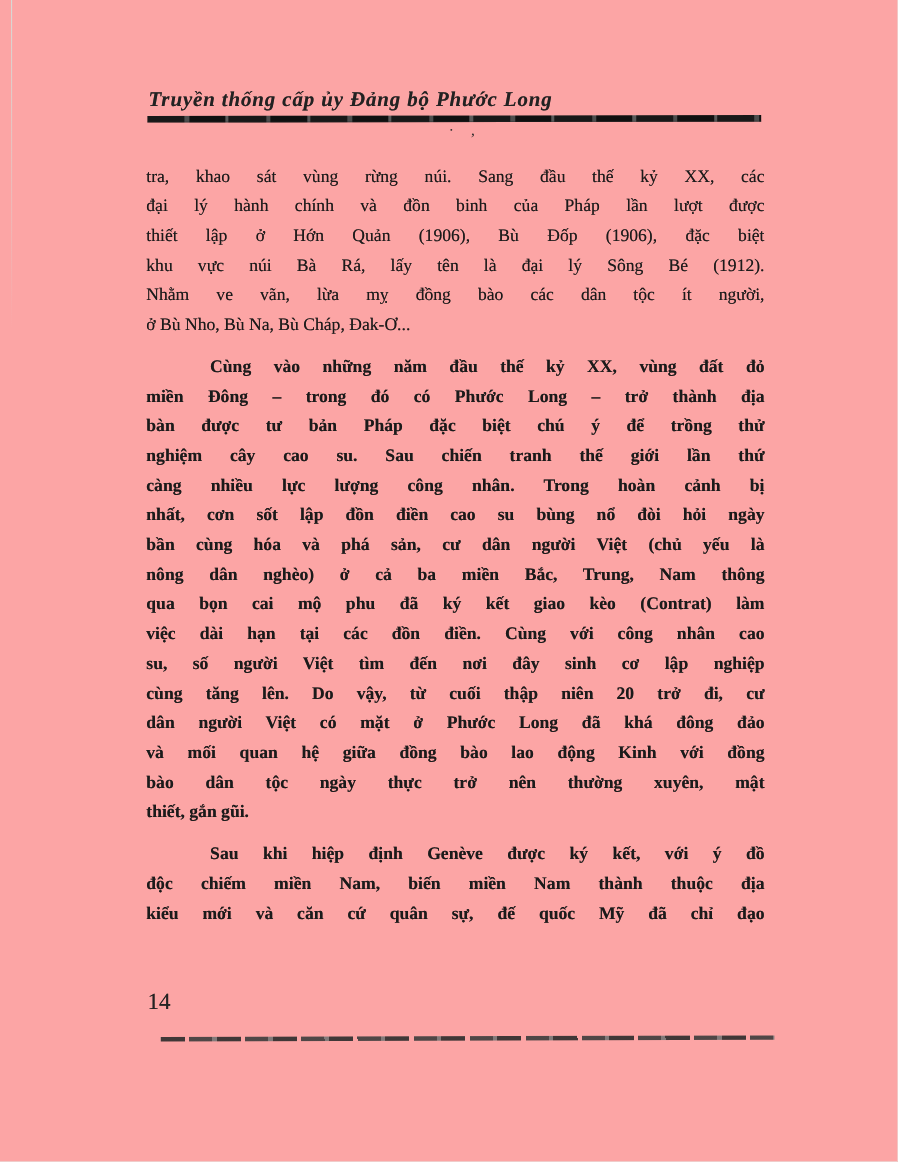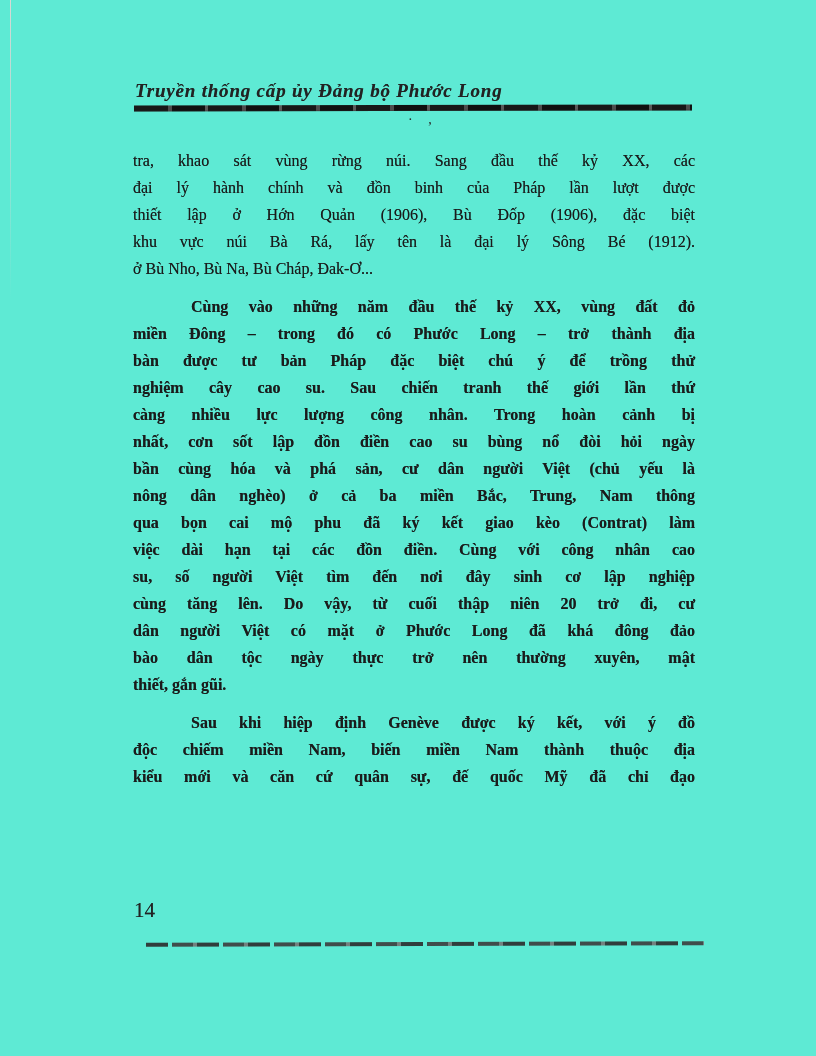--- a/index.html
+++ b/index.html
@@ -5,21 +5,21 @@
   html, body {
     margin: 0;
     padding: 0;
     background: #e8e8e4;
   }
   .page {
     position: relative;
     width: 816px;
     height: 1056px;
     margin: 0 auto;
-    background: #5eead4;
+    background: #fca5a5;
     overflow: hidden;
     font-family: "Liberation Serif", "DejaVu Serif", serif;
     color: #1b1b1b;
   }
   .scan-edge {
     position: absolute;
     left: 10px;
     top: 0;
     width: 1px;
     height: 300px;
@@ -115,36 +115,38 @@
   <div class="head-rule"></div>
 
   <div class="head-mark">· ,</div>
 
   <div class="body-text" id="body-text">
       <div class="paragraph">
         <div class="line">tra, khao sát vùng rừng núi. Sang đầu thế kỷ XX, các</div>
         <div class="line">đại lý hành chính và đồn binh của Pháp lần lượt được</div>
         <div class="line">thiết lập ở Hớn Quản (1906), Bù Đốp (1906), đặc biệt</div>
         <div class="line">khu vực núi Bà Rá, lấy tên là đại lý Sông Bé (1912).</div>
+        <div class="line">Nhằm ve vãn, lừa mỵ đồng bào các dân tộc ít người,</div>
         <div class="line last-left">ở Bù Nho, Bù Na, Bù Cháp, Đak-Ơ...</div>
       </div>
       <div class="paragraph">
         <div class="line first-indent">Cùng vào những năm đầu thế kỷ XX, vùng đất đỏ</div>
         <div class="line">miền Đông – trong đó có Phước Long – trở thành địa</div>
         <div class="line">bàn được tư bản Pháp đặc biệt chú ý để trồng thử</div>
         <div class="line">nghiệm cây cao su. Sau chiến tranh thế giới lần thứ</div>
         <div class="line">càng nhiều lực lượng công nhân. Trong hoàn cảnh bị</div>
         <div class="line">nhất, cơn sốt lập đồn điền cao su bùng nổ đòi hỏi ngày</div>
         <div class="line">bần cùng hóa và phá sản, cư dân người Việt (chủ yếu là</div>
         <div class="line">nông dân nghèo) ở cả ba miền Bắc, Trung, Nam thông</div>
         <div class="line">qua bọn cai mộ phu đã ký kết giao kèo (Contrat) làm</div>
         <div class="line">việc dài hạn tại các đồn điền. Cùng với công nhân cao</div>
         <div class="line">su, số người Việt tìm đến nơi đây sinh cơ lập nghiệp</div>
         <div class="line">cùng tăng lên. Do vậy, từ cuối thập niên 20 trở đi, cư</div>
         <div class="line">dân người Việt có mặt ở Phước Long đã khá đông đảo</div>
+        <div class="line">và mối quan hệ giữa đồng bào lao động Kinh với đồng</div>
         <div class="line">bào dân tộc ngày thực trở nên thường xuyên, mật</div>
         <div class="line last-left">thiết, gắn gũi.</div>
       </div>
       <div class="paragraph">
         <div class="line first-indent">Sau khi hiệp định Genève được ký kết, với ý đồ</div>
         <div class="line">độc chiếm miền Nam, biến miền Nam thành thuộc địa</div>
         <div class="line">kiểu mới và căn cứ quân sự, đế quốc Mỹ đã chỉ đạo</div>
       </div>
     </div>
 

